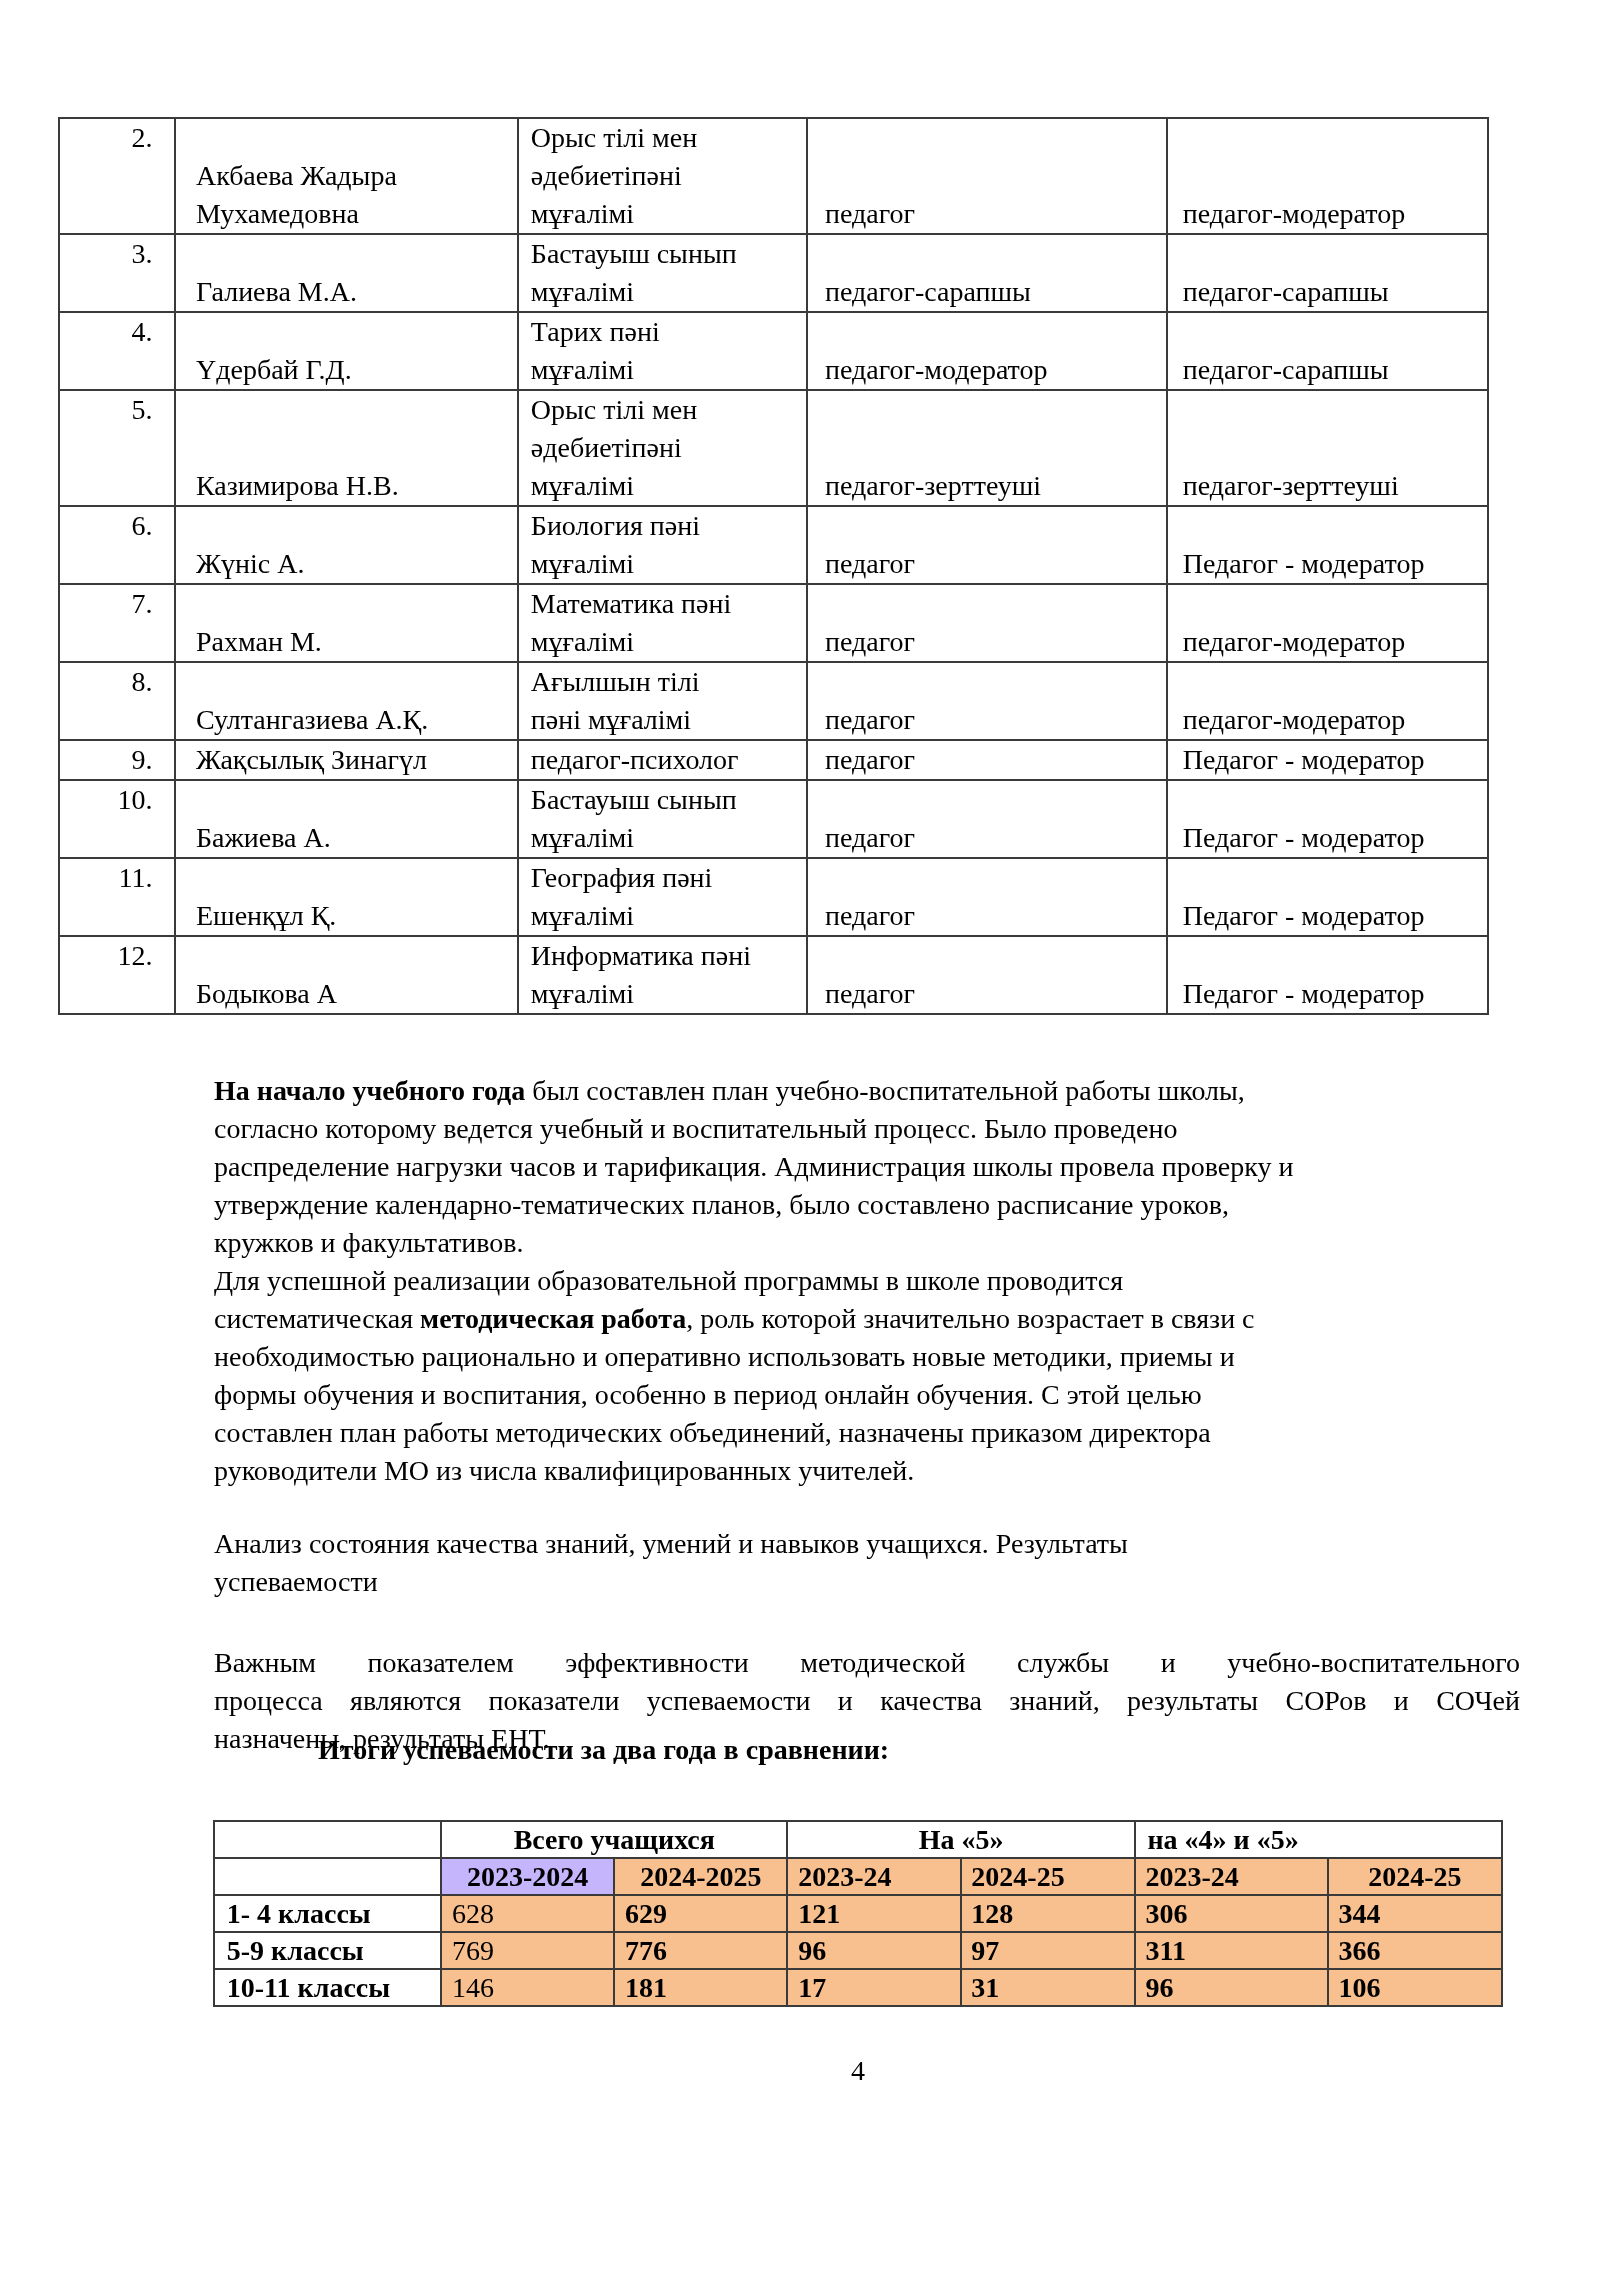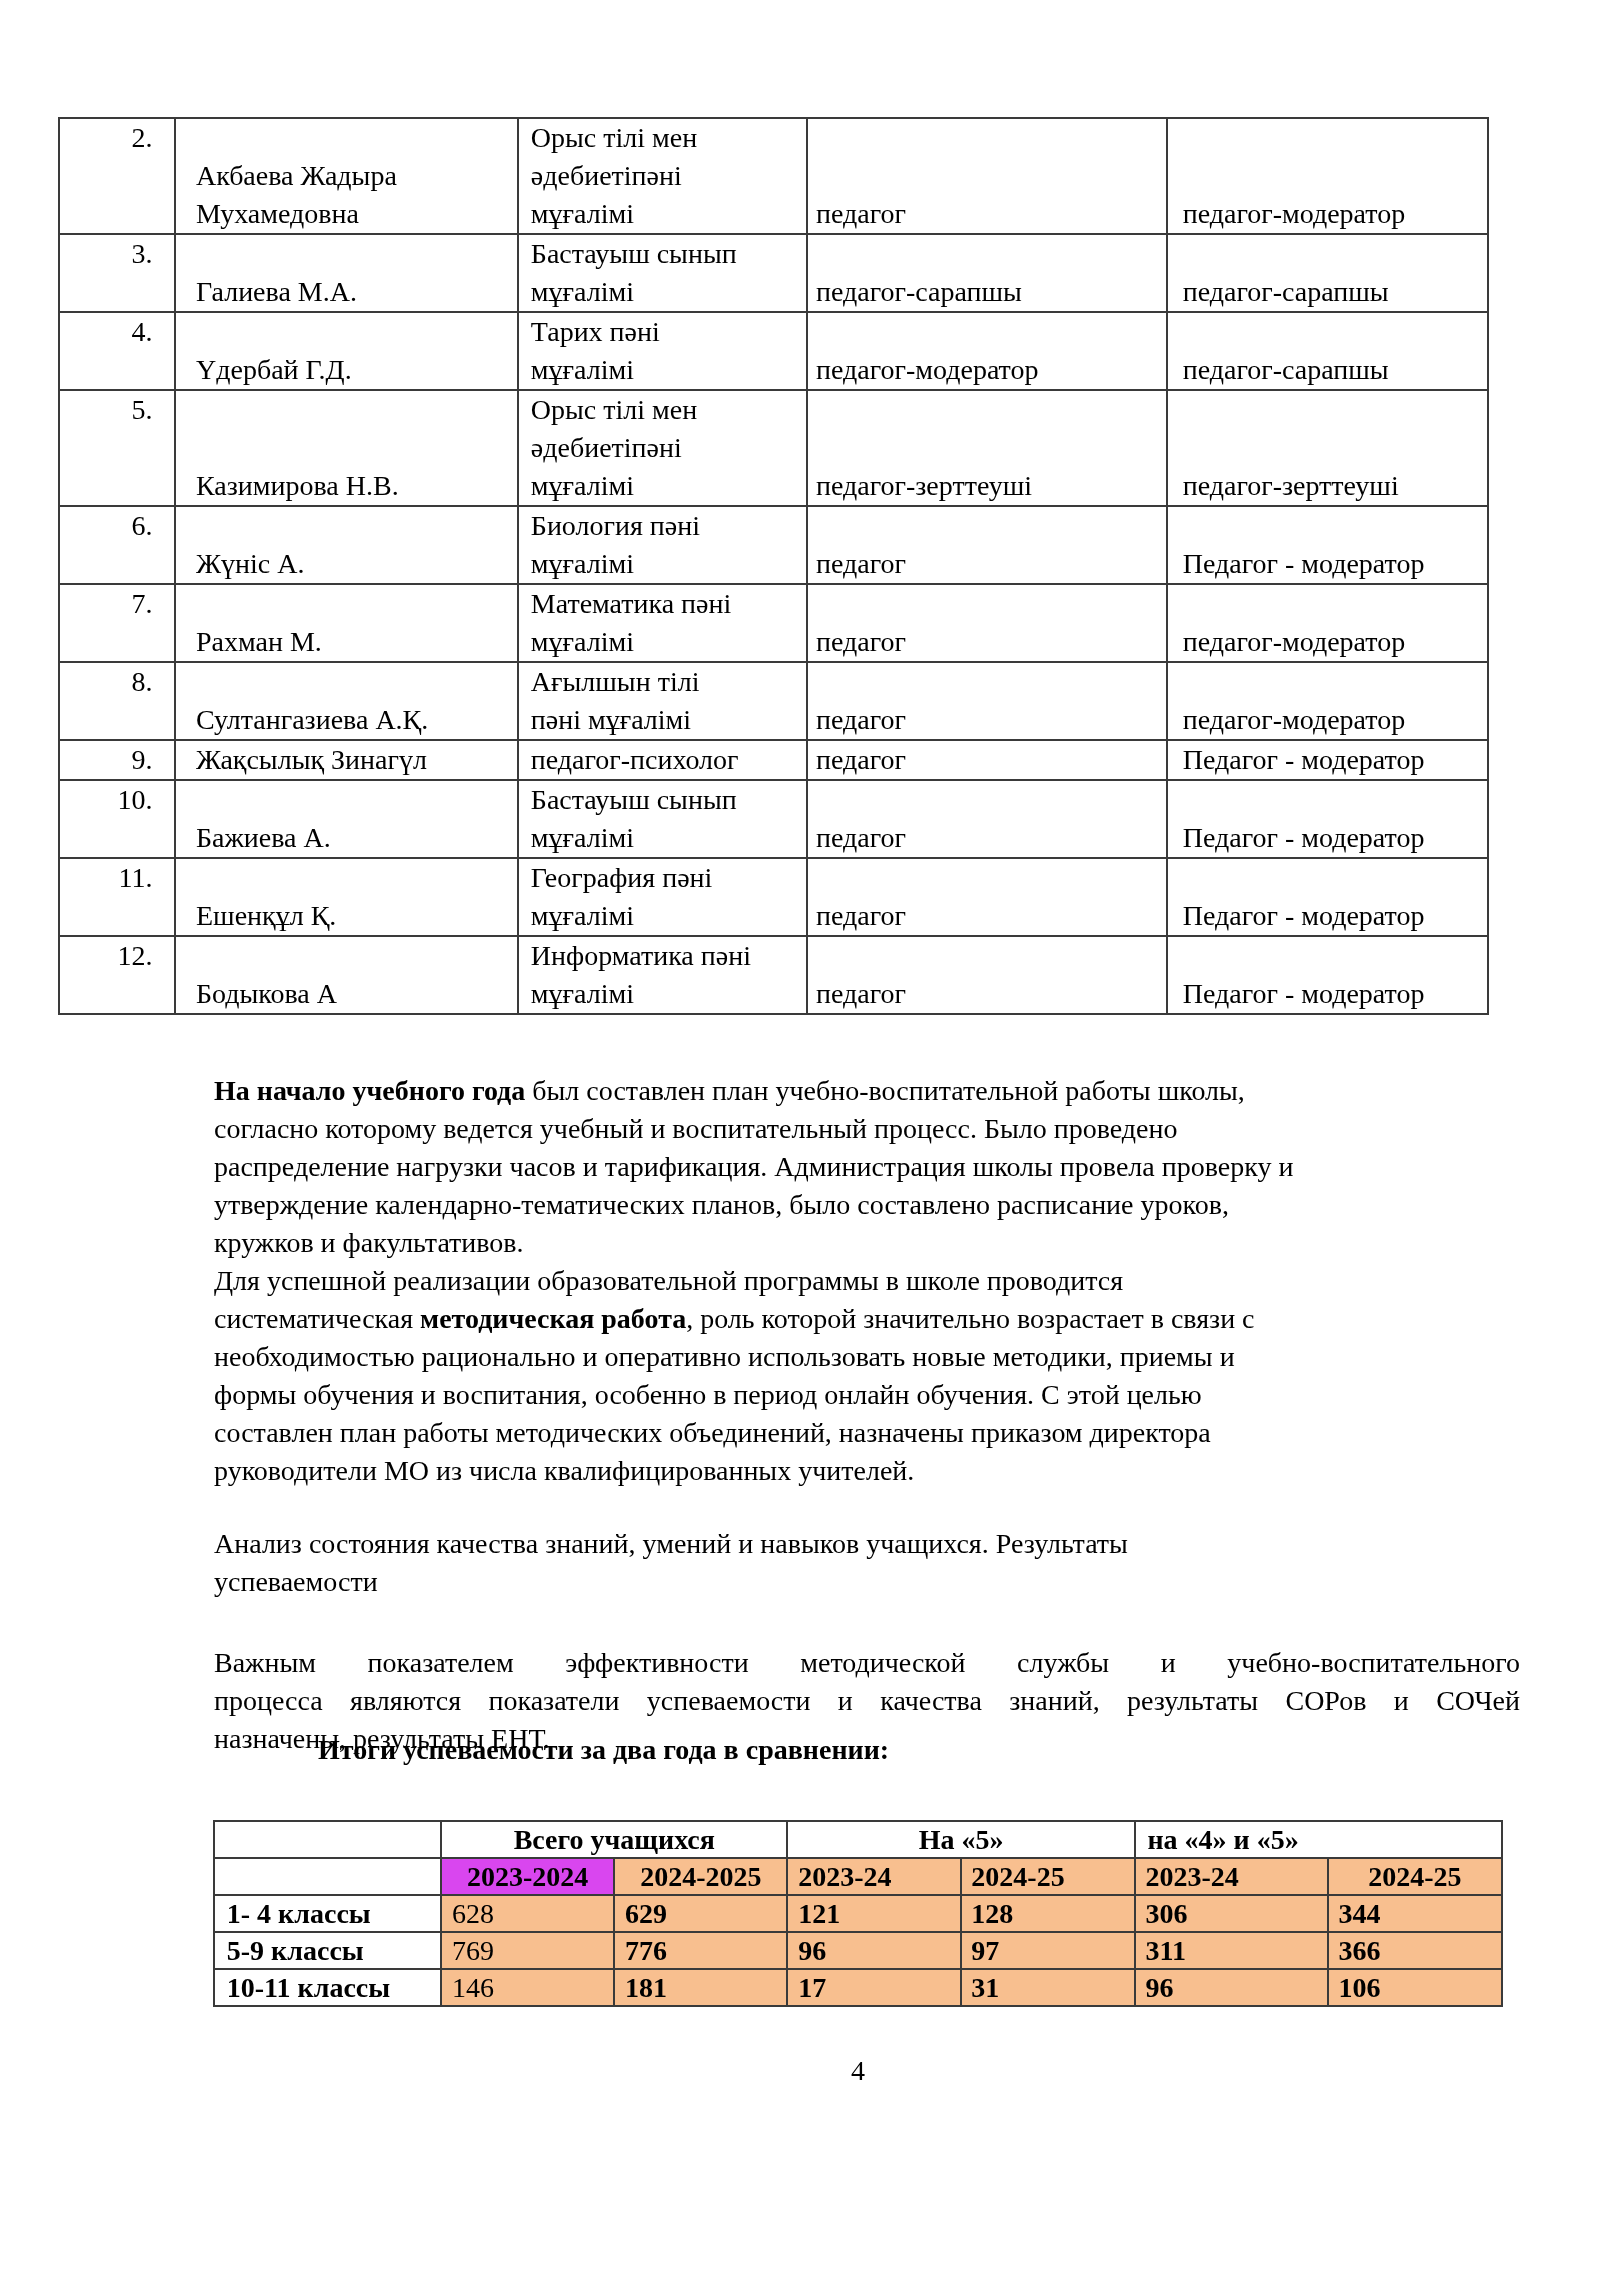--- a/index.html
+++ b/index.html
@@ -8,42 +8,42 @@
   .page { position: absolute; left: 0; top: 0; width: 1621px; height: 2293px; background: #fff; }
 
   
   table.staff { position: absolute; left: 58px; top: 117px; border-collapse: collapse;
                 table-layout: fixed; width: 1429px; font-size: 28px; line-height: 38px; }
   table.staff td { border: 2px solid #3a3a3a; vertical-align: bottom; padding: 0 11.8px 0 11.8px;
                    box-sizing: border-box; }
   table.staff td.num { vertical-align: top; text-align: right; padding-right: 21.6px; padding-left: 3.9px; }
   table.staff td.name { padding-left: 20px; }
   table.staff td.subj { padding-left: 11.8px; padding-right: 5.9px; }
-  table.staff td.cur  { padding-left: 8px; margin-left: 43px; }
+  table.staff td.cur  { padding-left: 17px; margin-left: 43px; }
   table.staff td.next { padding-left: 14.7px; }
   .subj-line { display: block; white-space: nowrap; }
 
   
   .body-text { position: absolute; left: 214px; width: 1306px; font-size: 28px; line-height: 38px; }
   .p1 { top: 1072px; }
   .p-line { display: block; white-space: nowrap; }
   .justify { text-align: justify; text-align-last: left; white-space: normal; }
   .heading2 { top: 1525px; }
   .heading2 b { font-weight: normal; }
   .p3 { top: 1601px; margin-top: 43px; }
   .itogi { position: absolute; left: 310px; top: 1731px; font-size: 28px; font-weight: bold; line-height: 38px; margin-left: 8px; }
 
   
   table.results { position: absolute; left: 213px; top: 1820px; border-collapse: collapse;
                   table-layout: fixed; width: 1290px; font-size: 28px; line-height: 35px; }
   table.results td { border: 2px solid #3a3a3a; height: 37px; padding: 0 9.8px; box-sizing: border-box;
                      vertical-align: bottom; white-space: nowrap; }
   table.results .hdr { font-weight: bold; text-align: center; }
   table.results .hdr-left { font-weight: bold; text-align: left; padding-left: 11.8px; }
-  table.results .blue { background: #d946ef; }
+  table.results .blue { background: #c4b5fd; }
   table.results .orange { background: #f8bf8f; }
   table.results .bold { font-weight: bold; }
   table.results .rowlabel { font-weight: bold; padding-left: 11.8px; }
 
   .page-number { position: absolute; left: 851px; top: 2054px; font-size: 28px; line-height: 33px; }
 </style>
 </head>
 <body>
 
 <div class="page">

